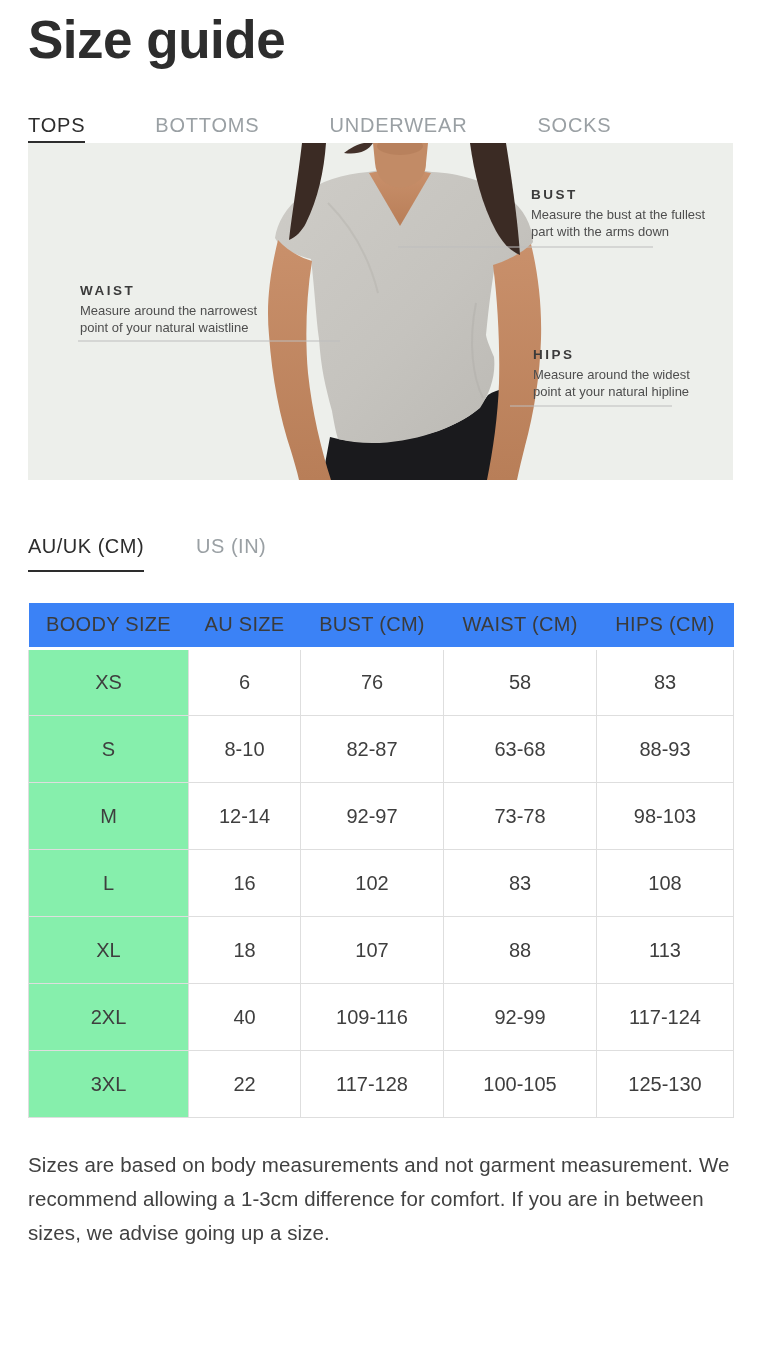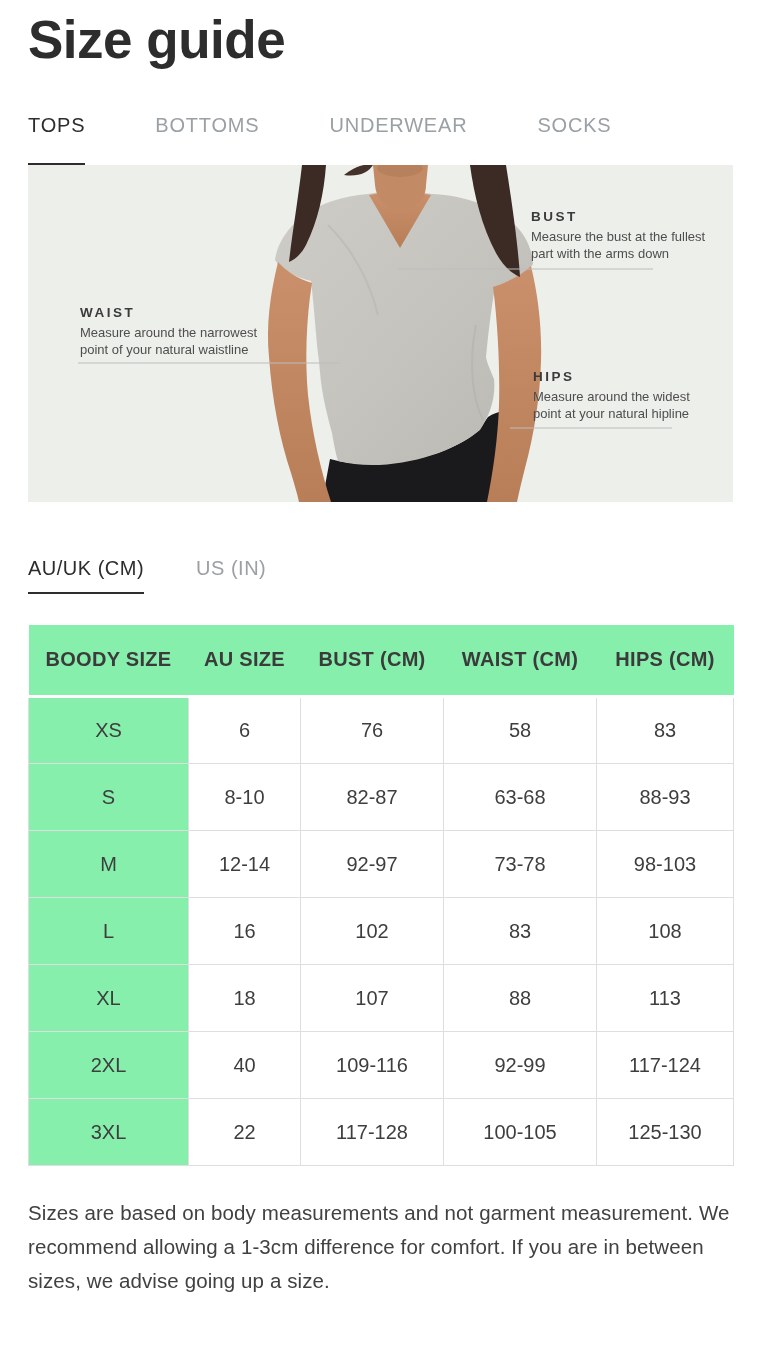--- a/index.html
+++ b/index.html
@@ -15,21 +15,21 @@
   
   .page-title {
     font-size:53px; font-weight:700; letter-spacing:-0.5px;
     color:#2d2d2d; line-height:1.2;
   }
 
   
   .category-tabs { display:flex; gap:70px; margin-top:42px; }
   .cat-tab {
     font-size:20px; letter-spacing:0.8px; color:#9aa0a4;
-    padding-bottom:28px; position:relative; cursor:pointer; white-space:nowrap;
+    padding-bottom:6px; position:relative; cursor:pointer; white-space:nowrap;
   }
   .cat-tab.active { color:#2d2d2d; }
   .cat-tab.active::after {
     content:""; position:absolute; left:0; right:0; bottom:0; height:2px; background:#2d2d2d;
   }
 
   
   .figure-wrap { width:705px; height:337px; }
   .figure-wrap svg { display:block; }
   .ann-title { font-family:"Liberation Sans",sans-serif; font-size:13.5px; font-weight:700; letter-spacing:2.5px; fill:#3b3b3b; }
@@ -46,21 +46,21 @@
   .unit-tab.active::after {
     content:""; position:absolute; left:0; right:0; bottom:0; height:2px; background:#2d2d2d;
   }
 
   
   table.size-table {
     margin-top:31px; width:705px; border-collapse:collapse;
     font-size:20px; color:#3e3e3e; table-layout:fixed;
   }
   table.size-table th {
-    background:#86efac; height:72px; font-weight:700; letter-spacing:0.3px;
+    background:#3b82f6; height:46px; font-weight:400; letter-spacing:0.3px;
     font-size:20px; color:#3b3b3b; text-align:center;
     border:none; border-bottom:3px solid #ffffff;
   }
   table.size-table td {
     height:67px; text-align:center; background:#ffffff;
     border:1px solid #dedede;
   }
   table.size-table td:first-child { background:#86efac; }
 
   

